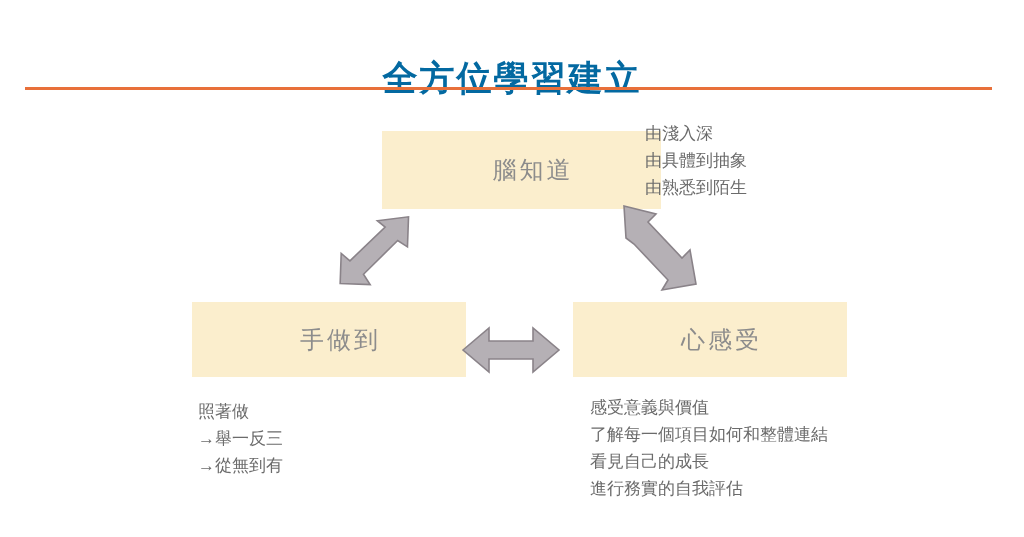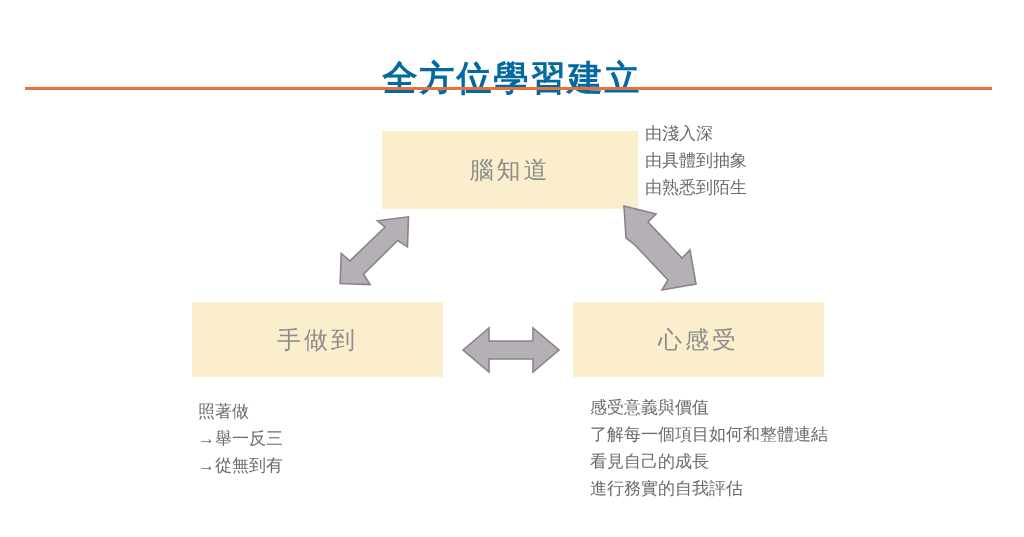--- a/index.html
+++ b/index.html
@@ -42,20 +42,21 @@
     background: #e8703a;
   }
 
   
   .node-box {
     position: absolute;
     background: #fbeecd;
     display: flex;
     align-items: center;
     justify-content: center;
+    padding-left: 23px;
   }
   .node-label {
     font-size: 24px;
     color: #8c8c8c;
     letter-spacing: 3px;
     line-height: 32px;
     white-space: nowrap;
   }
   #box-brain  { left: 382px; top: 131px; width: 256px; height: 78px; }
   #box-hand   { left: 192px; top: 302px; width: 251px; height: 75px; }

